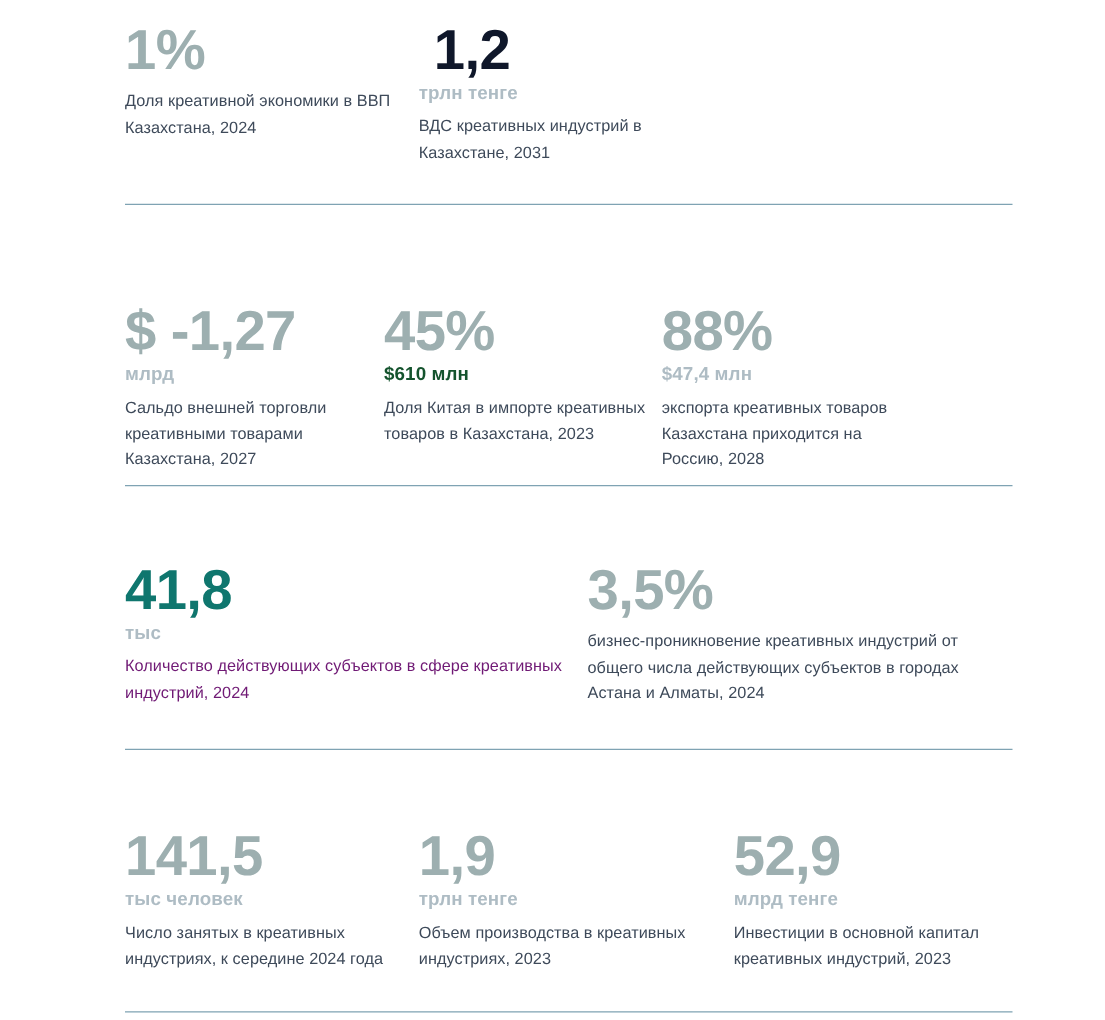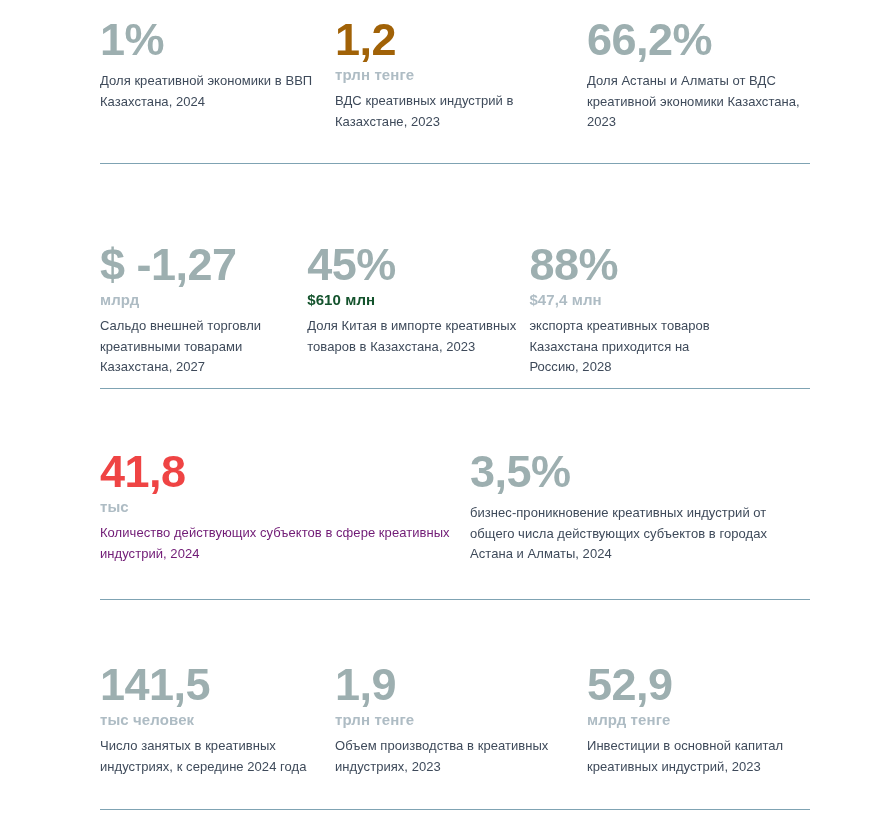--- a/index.html
+++ b/index.html
@@ -111,27 +111,23 @@
 
 <div id="stats-board">
 
   <section class="stat-row" id="row-1">
     <div class="row-inner">
       <div class="stat-card col-1">
         <div class="stat-value" style="color: rgb(157, 175, 176);">1%</div>
         <div class="stat-desc" style="color: rgb(62, 74, 90);">Доля креативной экономики в ВВП Казахстана, 2024</div>
       </div>
       <div class="stat-card col-2">
-        <div class="stat-value" style="color: #a16207;">1,2</div>
+        <div class="stat-value" style="color: #0f172a; margin-left: 12px;">1,2</div>
         <div class="stat-unit" style="color: rgb(174, 188, 196);">трлн тенге</div>
-        <div class="stat-desc" style="color: rgb(62, 74, 90);">ВДС креативных индустрий в Казахстане, 2023</div>
-      </div>
-      <div class="stat-card col-3">
-        <div class="stat-value" style="color: rgb(157, 175, 176);">66,2%</div>
-        <div class="stat-desc" style="color: rgb(62, 74, 90);">Доля Астаны и Алматы от ВДС креативной экономики Казахстана, 2023</div>
+        <div class="stat-desc" style="color: rgb(62, 74, 90);">ВДС креативных индустрий в Казахстане, 2031</div>
       </div>
     </div>
   </section>
   <hr class="row-divider" id="div-1" style="background: rgb(127, 163, 179);">
 
   <section class="stat-row" id="row-2">
     <div class="row-inner">
       <div class="stat-card col-1">
         <div class="stat-value" style="color: rgb(157, 175, 176);">$ -1,27</div>
         <div class="stat-unit" style="color: rgb(174, 188, 196);">млрд</div>
@@ -147,21 +143,21 @@
         <div class="stat-unit" style="color: rgb(174, 188, 196);">$47,4 млн</div>
         <div class="stat-desc" style="color: rgb(62, 74, 90);">экспорта креативных товаров Казахстана приходится на Россию, 2028</div>
       </div>
     </div>
   </section>
   <hr class="row-divider" id="div-2" style="background: rgb(127, 163, 179);">
 
   <section class="stat-row" id="row-3">
     <div class="row-inner">
       <div class="stat-card col-wide-1">
-        <div class="stat-value" style="color: #ef4444;">41,8</div>
+        <div class="stat-value" style="color: #0f766e;">41,8</div>
         <div class="stat-unit" style="color: rgb(174, 188, 196);">тыс</div>
         <div class="stat-desc" style="color: #701a75;">Количество действующих субъектов в сфере креативных индустрий, 2024</div>
       </div>
       <div class="stat-card col-wide-2 card-b">
         <div class="stat-value" style="color: rgb(157, 175, 176);">3,5%</div>
         <div class="stat-desc" style="color: rgb(62, 74, 90);">бизнес-проникновение креативных индустрий от общего числа действующих субъектов в городах Астана и Алматы, 2024</div>
       </div>
     </div>
   </section>
   <hr class="row-divider" id="div-3" style="background: rgb(127, 163, 179);">

